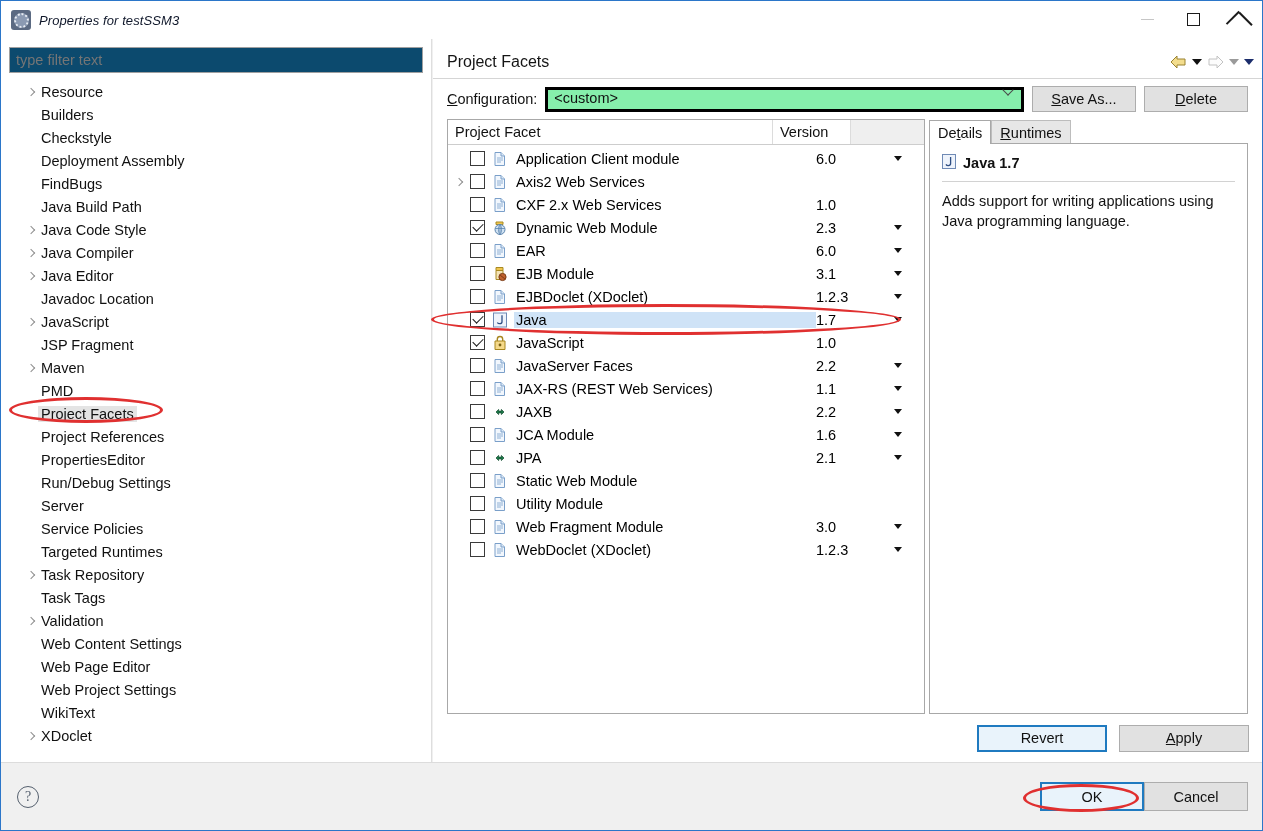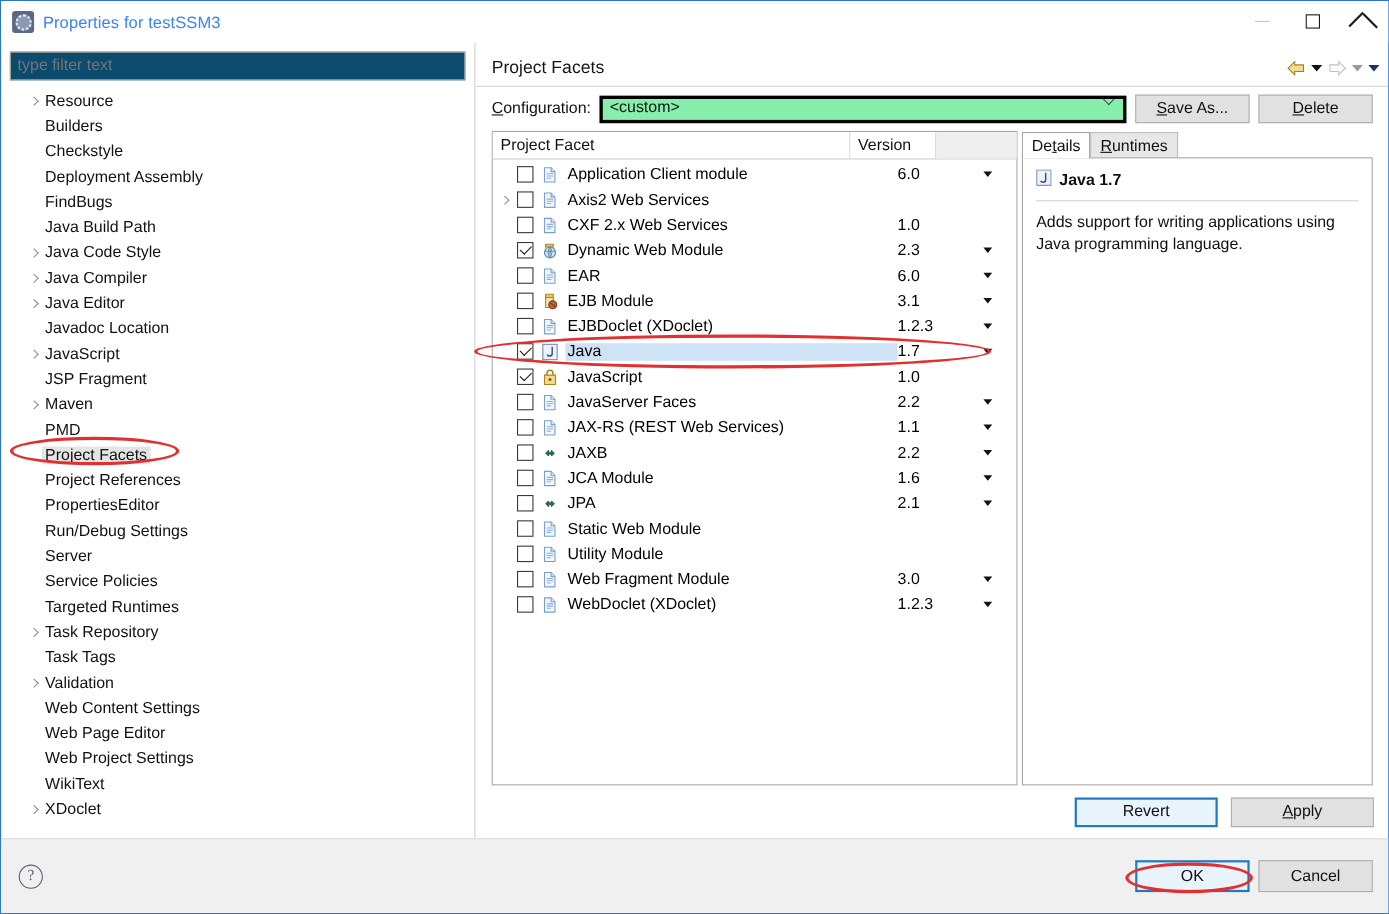--- a/index.html
+++ b/index.html
@@ -29,21 +29,21 @@
     border-radius: 3px;
     background: #5b6a82;
     display: flex; align-items: center; justify-content: center;
     flex: 0 0 20px;
   }
   #title-icon::after {
     content: ""; width: 11px; height: 11px; border-radius: 50%;
     border: 2px dotted #e8edf4; background: #8b9ab2;
   }
   #title-text {
-    font-size: 15px; color: #3b82f6; letter-spacing: .1px;
+    font-size: 13px; color: #0f172a; letter-spacing: .1px; font-style: italic;
   }
   .wbtn {
     width: 46px; height: 37px;
     display: flex; align-items: center; justify-content: center;
     cursor: default;
   }
   #winbtns { position: absolute; right: 0; top: 0; display: flex; }
   .wglyph-min { width: 13px; height: 1px; background: #c6c6c6; }
   .wglyph-max { width: 13px; height: 13px; border: 1.6px solid #1b1b1b; }
   .wglyph-close { position: relative; width: 15px; height: 15px; }
@@ -249,21 +249,21 @@
     display: flex; align-items: center;
     padding: 0 14px 0 16px;
     position: relative;
   }
   #helpicon {
     width: 22px; height: 22px; border-radius: 50%;
     border: 1.4px solid #55606e; color: #55606e;
     display: flex; align-items: center; justify-content: center;
     font-size: 14px; font-family: "Liberation Serif", serif;
   }
-  #footerbtns { margin-left: auto; display: flex; gap: 8px; }
+  #footerbtns { margin-left: auto; display: flex; }
   .btn.dlg { min-width: 104px; height: 29px; }
 
   
   .ellipse {
     position: absolute; border: 3px solid #e03030;
     border-radius: 50%; pointer-events: none; z-index: 50;
     background: transparent;
   }
 </style>
 </head>

